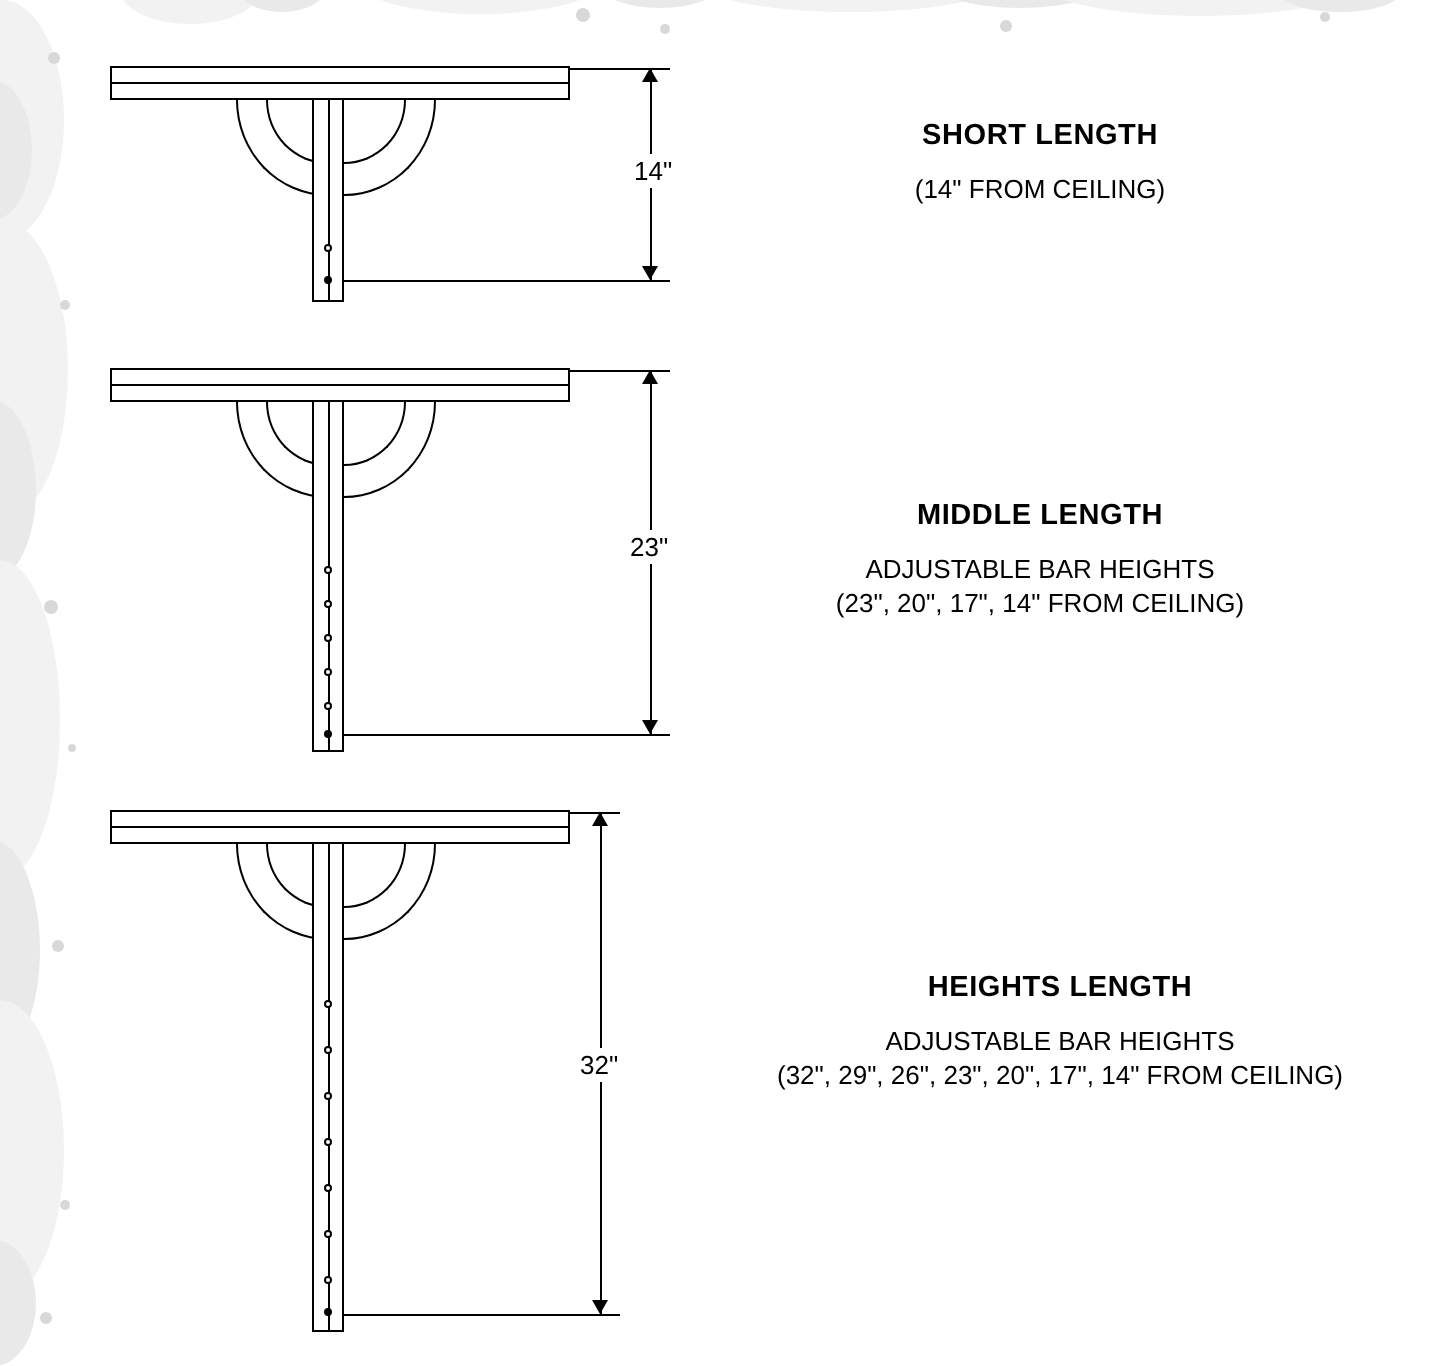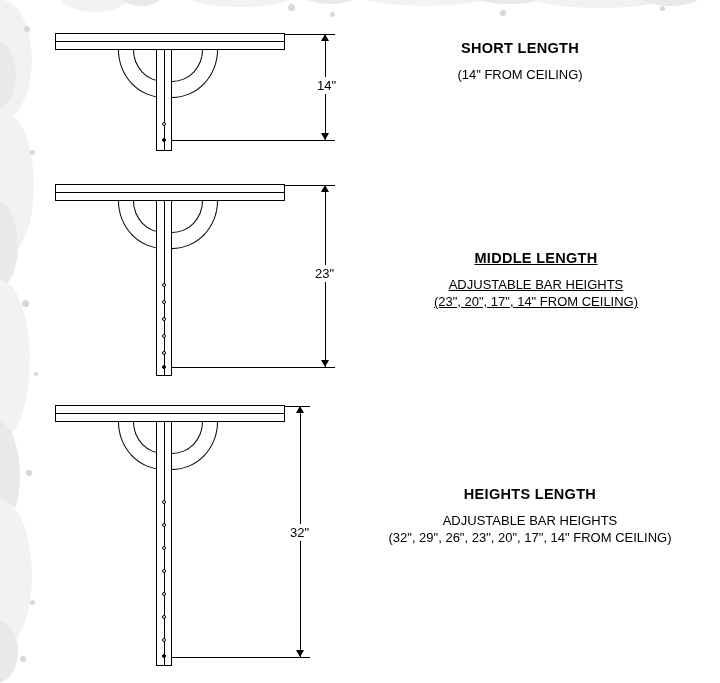--- a/index.html
+++ b/index.html
@@ -217,21 +217,21 @@
     <div class="hole filled" style="left:162px;top:138px;"></div>
 
     <div class="ext-line" style="left:285px;top:34px;width:50px;"></div>
     <div class="ext-line" style="left:172px;top:140px;width:163px;"></div>
     <div class="dim-line" style="left:325px;top:34px;height:106px;"></div>
     <div class="arrow up" style="left:321px;top:34px;"></div>
     <div class="arrow down" style="left:321px;top:133px;"></div>
     <div class="dim-label" style="left:315px;top:77px;">14"</div>
   </div>
 
-  <div class="caption" style="left:370px;top:40px;width:300px;">
+  <div class="caption" style="left:370px;top:60px;width:300px;">
     <div class="title">SHORT LENGTH</div>
     <div class="sub">(14" FROM CEILING)</div>
   </div>
 
   <div class="unit">
     <div class="plank" style="left:55px;top:184px;width:230px;height:17px;">
       <div class="plank-line" style="top:7px;"></div>
     </div>
     <div class="arc l" style="left:118px;top:201px;width:46px;height:48px;"></div>
     <div class="arc l thin" style="left:133px;top:201px;width:31px;height:32px;"></div>
@@ -248,21 +248,21 @@
     <div class="hole filled" style="left:162px;top:365px;"></div>
 
     <div class="ext-line" style="left:285px;top:185px;width:50px;"></div>
     <div class="ext-line" style="left:172px;top:367px;width:163px;"></div>
     <div class="dim-line" style="left:325px;top:185px;height:182px;"></div>
     <div class="arrow up" style="left:321px;top:185px;"></div>
     <div class="arrow down" style="left:321px;top:360px;"></div>
     <div class="dim-label" style="left:313px;top:265px;">23"</div>
   </div>
 
-  <div class="caption" style="left:386px;top:250px;width:300px;text-decoration:underline;">
+  <div class="caption" style="left:370px;top:250px;width:300px;">
     <div class="title">MIDDLE LENGTH</div>
     <div class="sub">ADJUSTABLE BAR HEIGHTS</div>
     <div class="sub">(23", 20", 17", 14" FROM CEILING)</div>
   </div>
 
   <div class="unit">
     <div class="plank" style="left:55px;top:405px;width:230px;height:17px;">
       <div class="plank-line" style="top:7px;"></div>
     </div>
     <div class="arc l" style="left:118px;top:422px;width:46px;height:48px;"></div>

